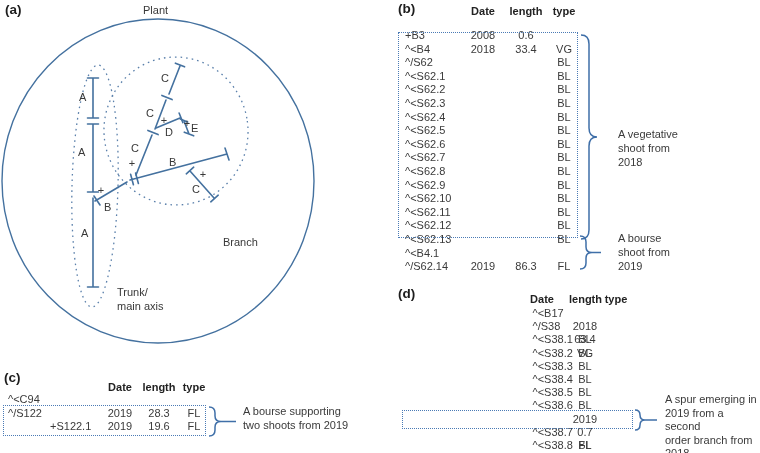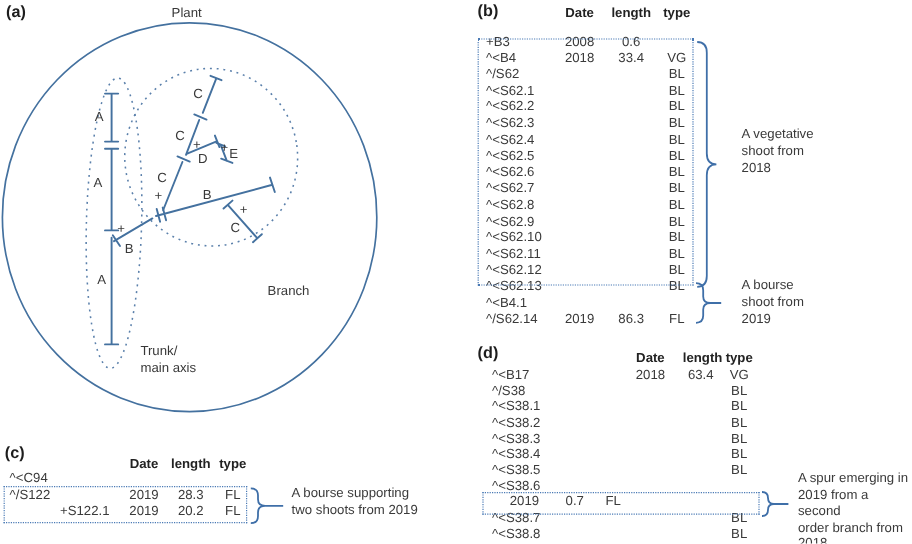--- a/index.html
+++ b/index.html
@@ -7,21 +7,21 @@
   #fig {
     position:relative; width:760px; height:453px; background:#ffffff;
     font-family:"Liberation Sans", sans-serif; color:#3a3a3a; overflow:hidden;
   }
   .panel { position:absolute; }
   .plabel { position:absolute; font-weight:bold; font-size:13.5px; color:#1d1d1d; }
   svg text { font-family:"Liberation Sans", sans-serif; font-size:11px; fill:#383838; }
   .overlay { position:absolute; left:0; top:0; pointer-events:none; }
 
   
-  .thead, .trow { display:flex; align-items:flex-end; }
+  .thead, .trow { display:flex; align-items:center; }
   .thead span, .trow span { display:block; flex:0 0 auto; text-align:center; font-size:11px; white-space:nowrap; }
   .thead { font-weight:bold; color:#222; }
   .c-name { text-align:left !important; }
   .rows, .thead { position:absolute; left:0; right:0; }
   .dotted-box { position:absolute; border:1.6px dotted #4a7ab5; pointer-events:none; }
   .ann { position:absolute; font-size:11px; line-height:13.8px; white-space:pre-line; color:#3a3a3a; }
 
   
   .pb .thead, .pb .trow { padding-left:10px; }
   .pb .trow { height:13.6px; line-height:13.6px; }
@@ -31,21 +31,21 @@
 
   
   .pc .thead, .pc .trow { padding-left:8px; }
   .pc .trow { height:13.5px; line-height:13.5px; }
   .pc .c-name { width:90px; } .pc .c-date { width:44px; }
   .pc .c-length { width:34px; } .pc .c-type { width:36px; }
   .pc .thead { top:16px; } .pc .rows { top:28px; }
 
   
   .pd .thead, .pd .trow { padding-left:15px; }
-  .pd .trow { height:13.2px; line-height:13.2px; }
+  .pd .trow { height:13.2px; line-height:13.2px;flex-direction:column; }
   .pd .c-name { width:105px; } .pd .c-date { width:54px; }
   .pd .c-length { width:30px; } .pd .c-type { width:34px; }
   .pd .thead { top:8px; } .pd .rows { top:22px; }
 </style>
 </head>
 <body>
 
 <div id="fig">
 
   <div class="panel" style="left:0; top:0; width:392px; height:362px;">
@@ -215,21 +215,21 @@
           <span class="c-date">2019</span>
           <span class="c-length">86.3</span>
           <span class="c-type">FL</span>
         </div>
       </div>
     <div class="dotted-box" style="left:3px; top:32px; width:180px; height:206px;"></div>
     <svg class="overlay" width="365" height="285" viewBox="0 0 365 285">
       <path d="M186,35 Q194,35 194,44 L194,128 Q194,137 202,137 Q194,137 194,146 L194,230 Q194,239 186,239" fill="none" stroke="#3f6fa8" stroke-width="1.5"></path>
       <path d="M185,236 Q191,236 191,242 L191,247 Q191,252.5 197,252.5 Q191,252.5 191,258 L191,263 Q191,269 185,269 M197,252.5 L206,252.5" fill="none" stroke="#3f6fa8" stroke-width="1.5"></path>
     </svg>
-    <div class="ann" style="left:223px; top:106px; width:80px;">A vegetative
+    <div class="ann" style="left:223px; top:128px; width:80px;">A vegetative
 shoot from
 2018</div>
     <div class="ann" style="left:223px; top:232px; width:80px;">A bourse
 shoot from
 2019</div>
   </div>
 
   <div class="panel pc" style="left:0; top:365px; width:392px; height:88px;">
     <div class="plabel" style="left:4px; top:5px;">(c)</div>
     <div class="thead">
@@ -247,21 +247,21 @@
         </div>
         <div class="trow">
           <span class="c-name">^/S122</span>
           <span class="c-date">2019</span>
           <span class="c-length">28.3</span>
           <span class="c-type">FL</span>
         </div>
         <div class="trow">
           <span class="c-name" style="padding-left: 42px;">+S122.1</span>
           <span class="c-date">2019</span>
-          <span class="c-length">20.2</span>
+          <span class="c-length">19.6</span>
           <span class="c-type">FL</span>
         </div>
       </div>
     <div class="dotted-box" style="left:3px; top:40px; width:203px; height:31px;"></div>
     <svg class="overlay" width="392" height="88" viewBox="0 0 392 88">
       <path d="M209,42 Q215,42 215,48 L215,51 Q215,56.5 221,56.5 Q215,56.5 215,62 L215,65 Q215,71 209,71 M221,56.5 L236,56.5" fill="none" stroke="#3f6fa8" stroke-width="1.5"></path>
     </svg>
     <div class="ann" style="left:243px; top:40px; width:145px;">A bourse supporting
 two shoots from 2019</div>
   </div>

